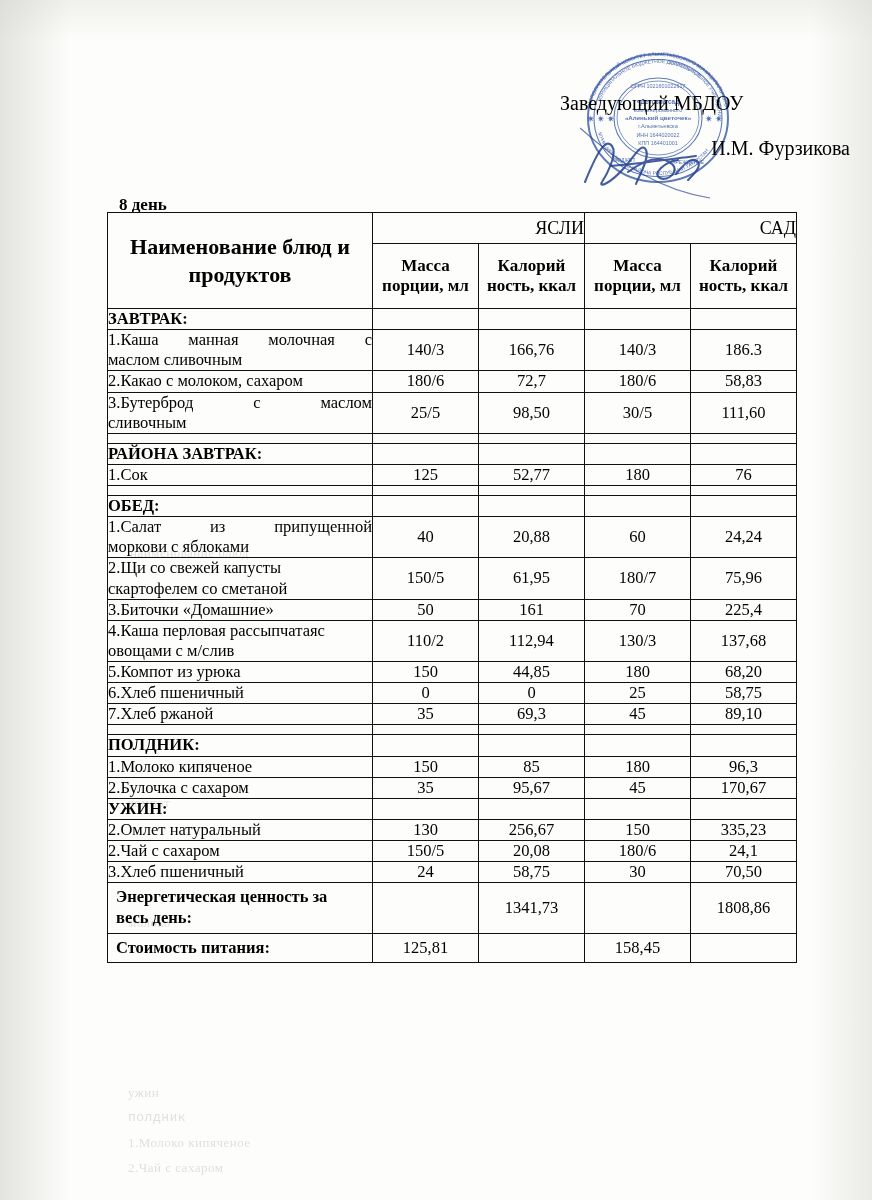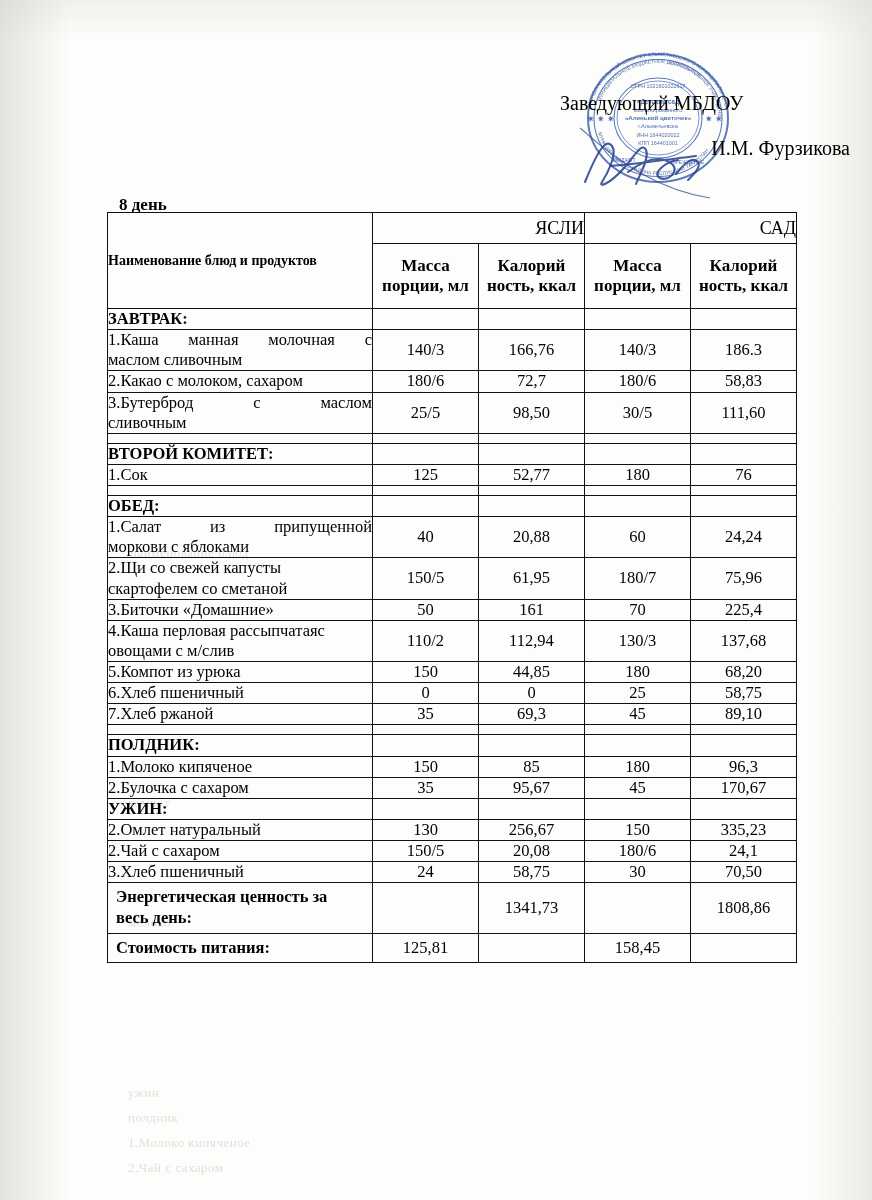--- a/index.html
+++ b/index.html
@@ -121,22 +121,22 @@
   col.c-name  { width: 265px; }
   col.c-num   { width: 106px; }
 
   .hdr-group {
     text-align: right;
     height: 30px;
     font-size: 18px;
     font-weight: normal;
   }
   .hdr-name {
-    text-align: left;
-    font-size: 14px;
+    text-align: center;
+    font-size: 22px;
     line-height: 1.25;
     padding: 4px 10px;
   }
   .hdr-sub {
     text-align: center;
     font-size: 17px;
     line-height: 1.2;
     padding: 6px 4px;
     height: 64px;
   }
@@ -192,21 +192,21 @@
   }
   .cost td.name { font-weight: bold; padding: 4px 6px 4px 8px; }
   .cost td.num { padding: 0 2px; }
 </style>
 </head>
 <body>
 
 <div class="page">
 
   <div class="ghost" style="left:130px; top:545px;">наименование блюд</div>
-  <div class="ghost" style="left:128px; top:1110px;">полдник</div>
+  <div class="ghost" style="left:128px; top:1110px;font-family:Liberation Mono, monospace;">полдник</div>
   <div class="ghost" style="left:128px; top:1135px;">1.Молоко кипяченое</div>
   <div class="ghost" style="left:128px; top:1160px;">2.Чай с сахаром</div>
   <div class="ghost" style="left:128px; top:1085px;">ужин</div>
   <div class="ghost" style="left:128px; top:795px;">компот</div>
   <div class="ghost" style="left:128px; top:915px;">молоко</div>
 
   <div class="stamp">
     <svg width="170" height="148" viewBox="0 0 170 148" xmlns="http://www.w3.org/2000/svg">
       <defs>
         <path id="arcOuter" d="M 85,80 m -68,0 a 68,62 0 1,1 136,0" fill="none"></path>
@@ -320,21 +320,21 @@
             <td class="num">111,60</td>
           </tr>
           <tr class="spacer-row">
             <td></td>
             <td></td>
             <td></td>
             <td></td>
             <td></td>
           </tr>
           <tr class="section-head first-in-block">
-            <td class="name bold">ВТОРОЙ КОМИТЕТ:</td>
+            <td class="name bold">РАЙОНА ЗАВТРАК:</td>
             <td class="num"></td>
             <td class="num"></td>
             <td class="num"></td>
             <td class="num"></td>
           </tr>
           <tr class="last-in-block">
             <td class="name"><span>1.Сок</span></td>
             <td class="num">125</td>
             <td class="num">52,77</td>
             <td class="num">180</td>

